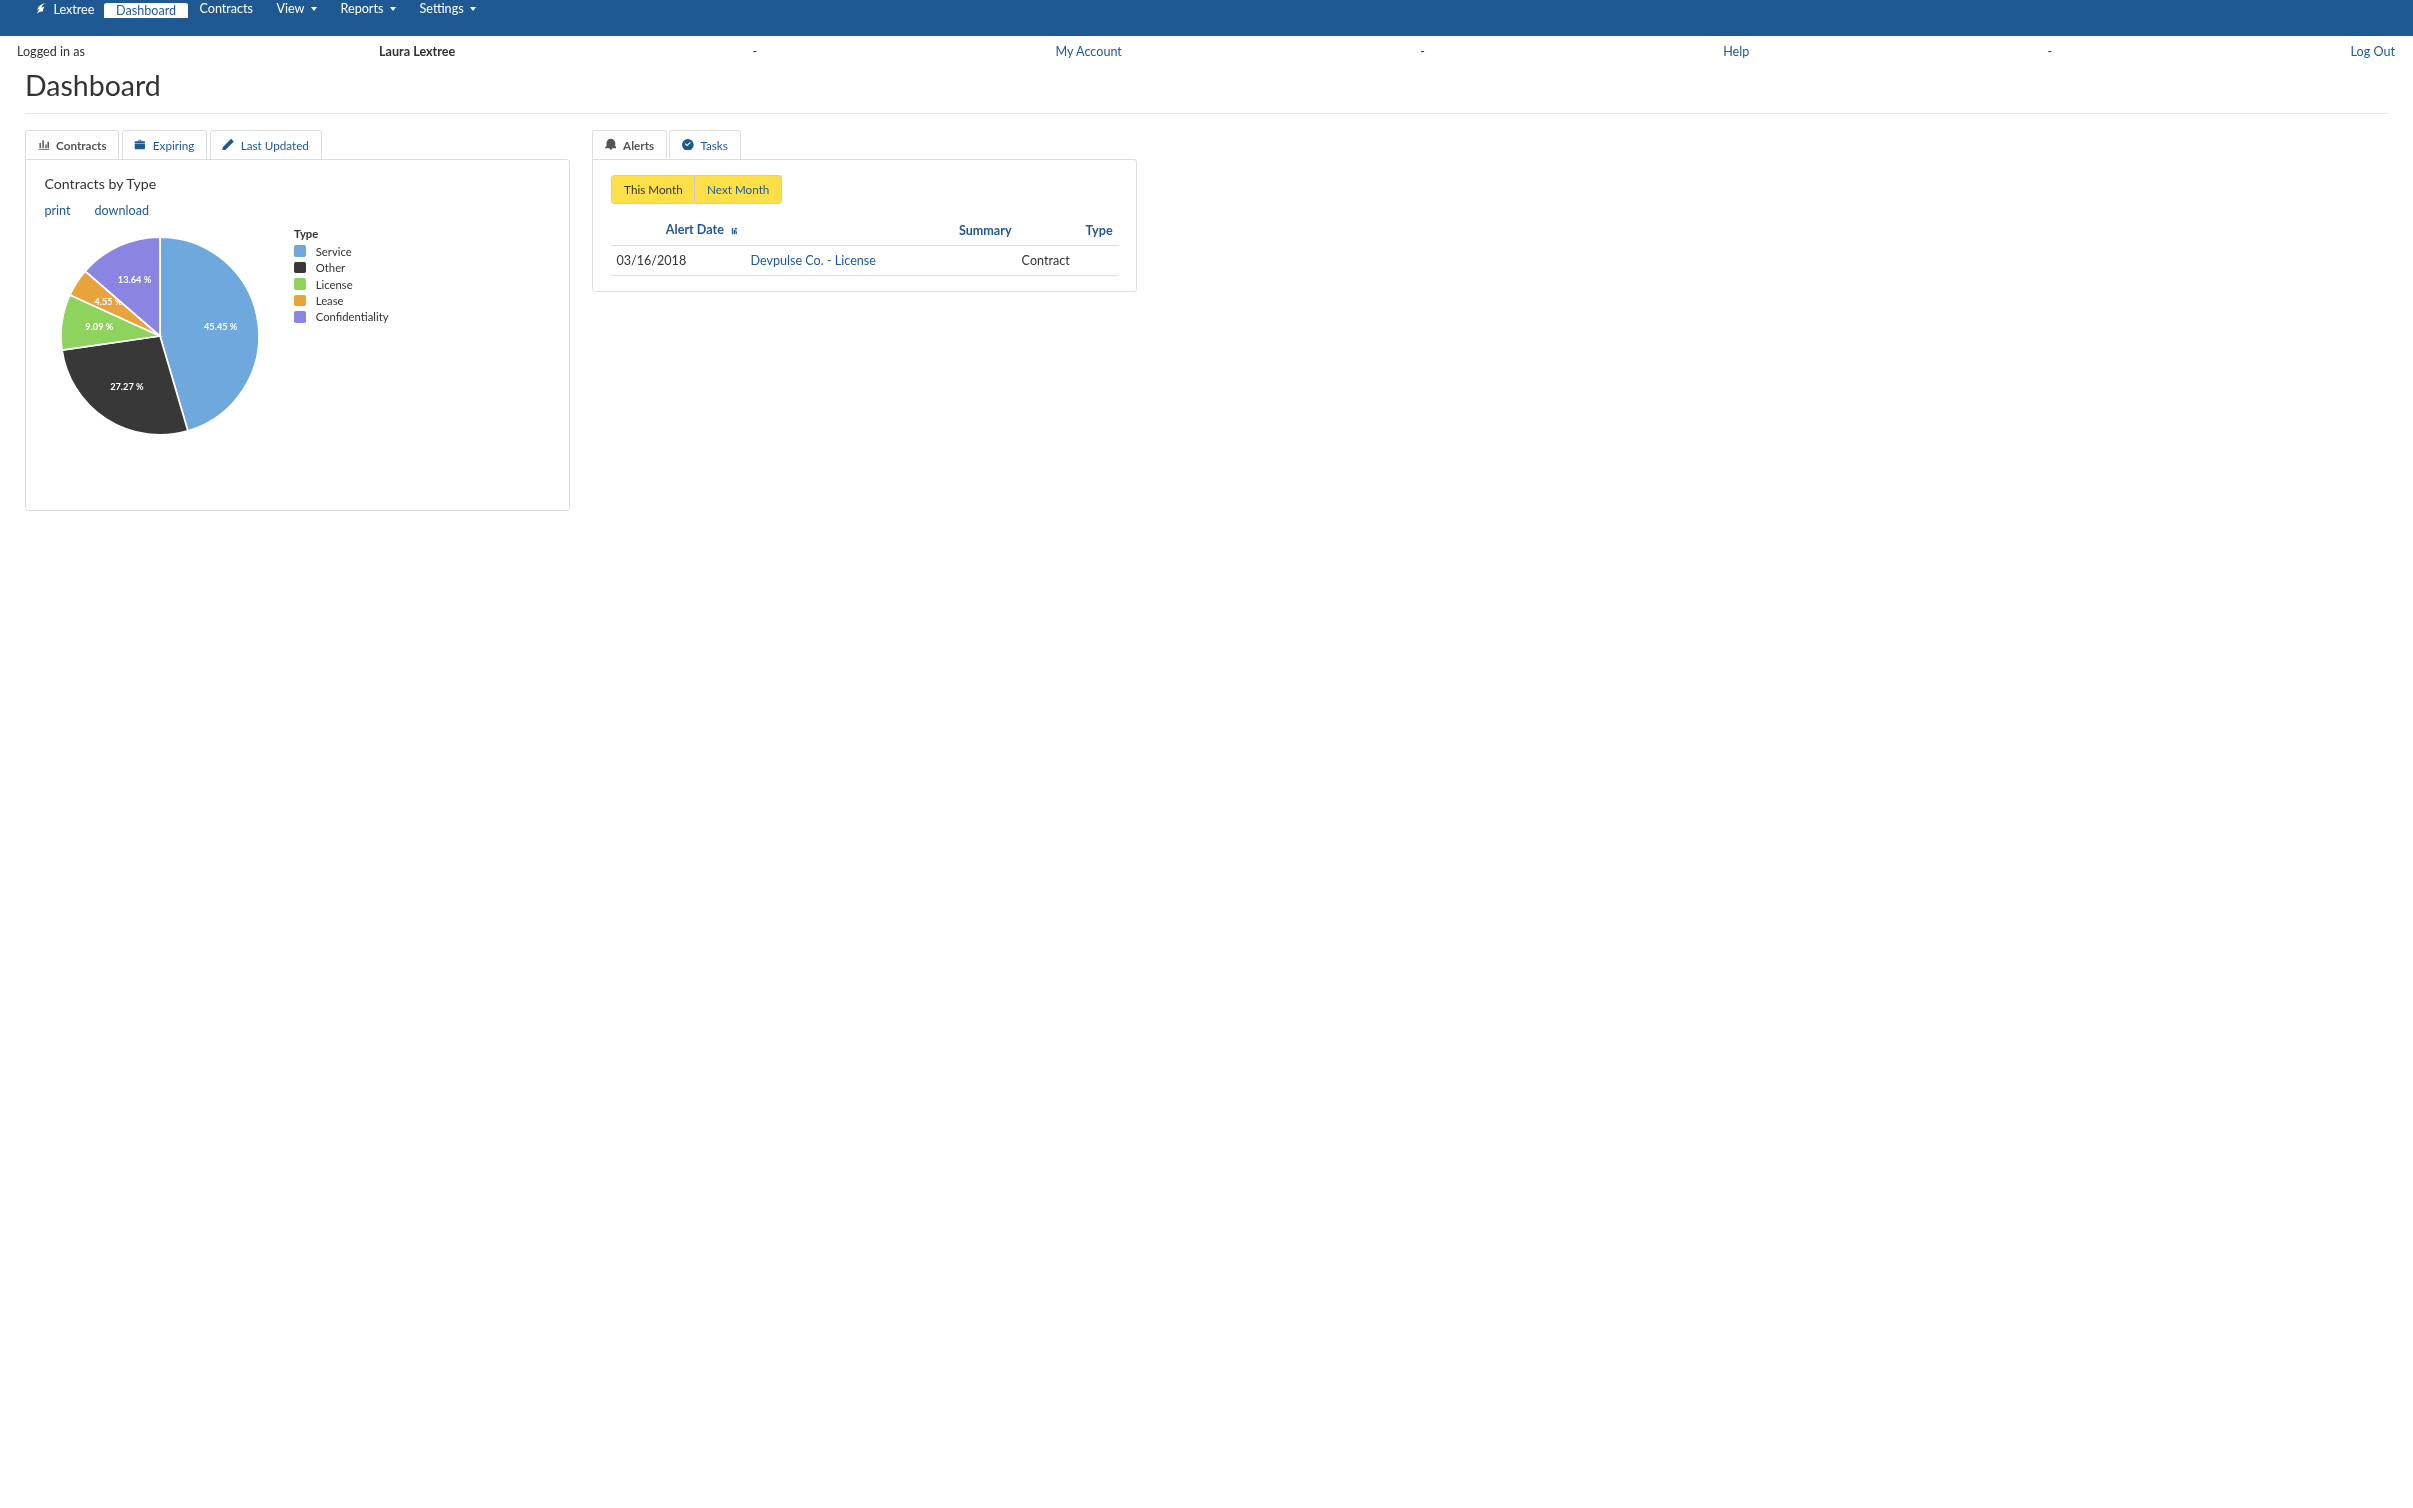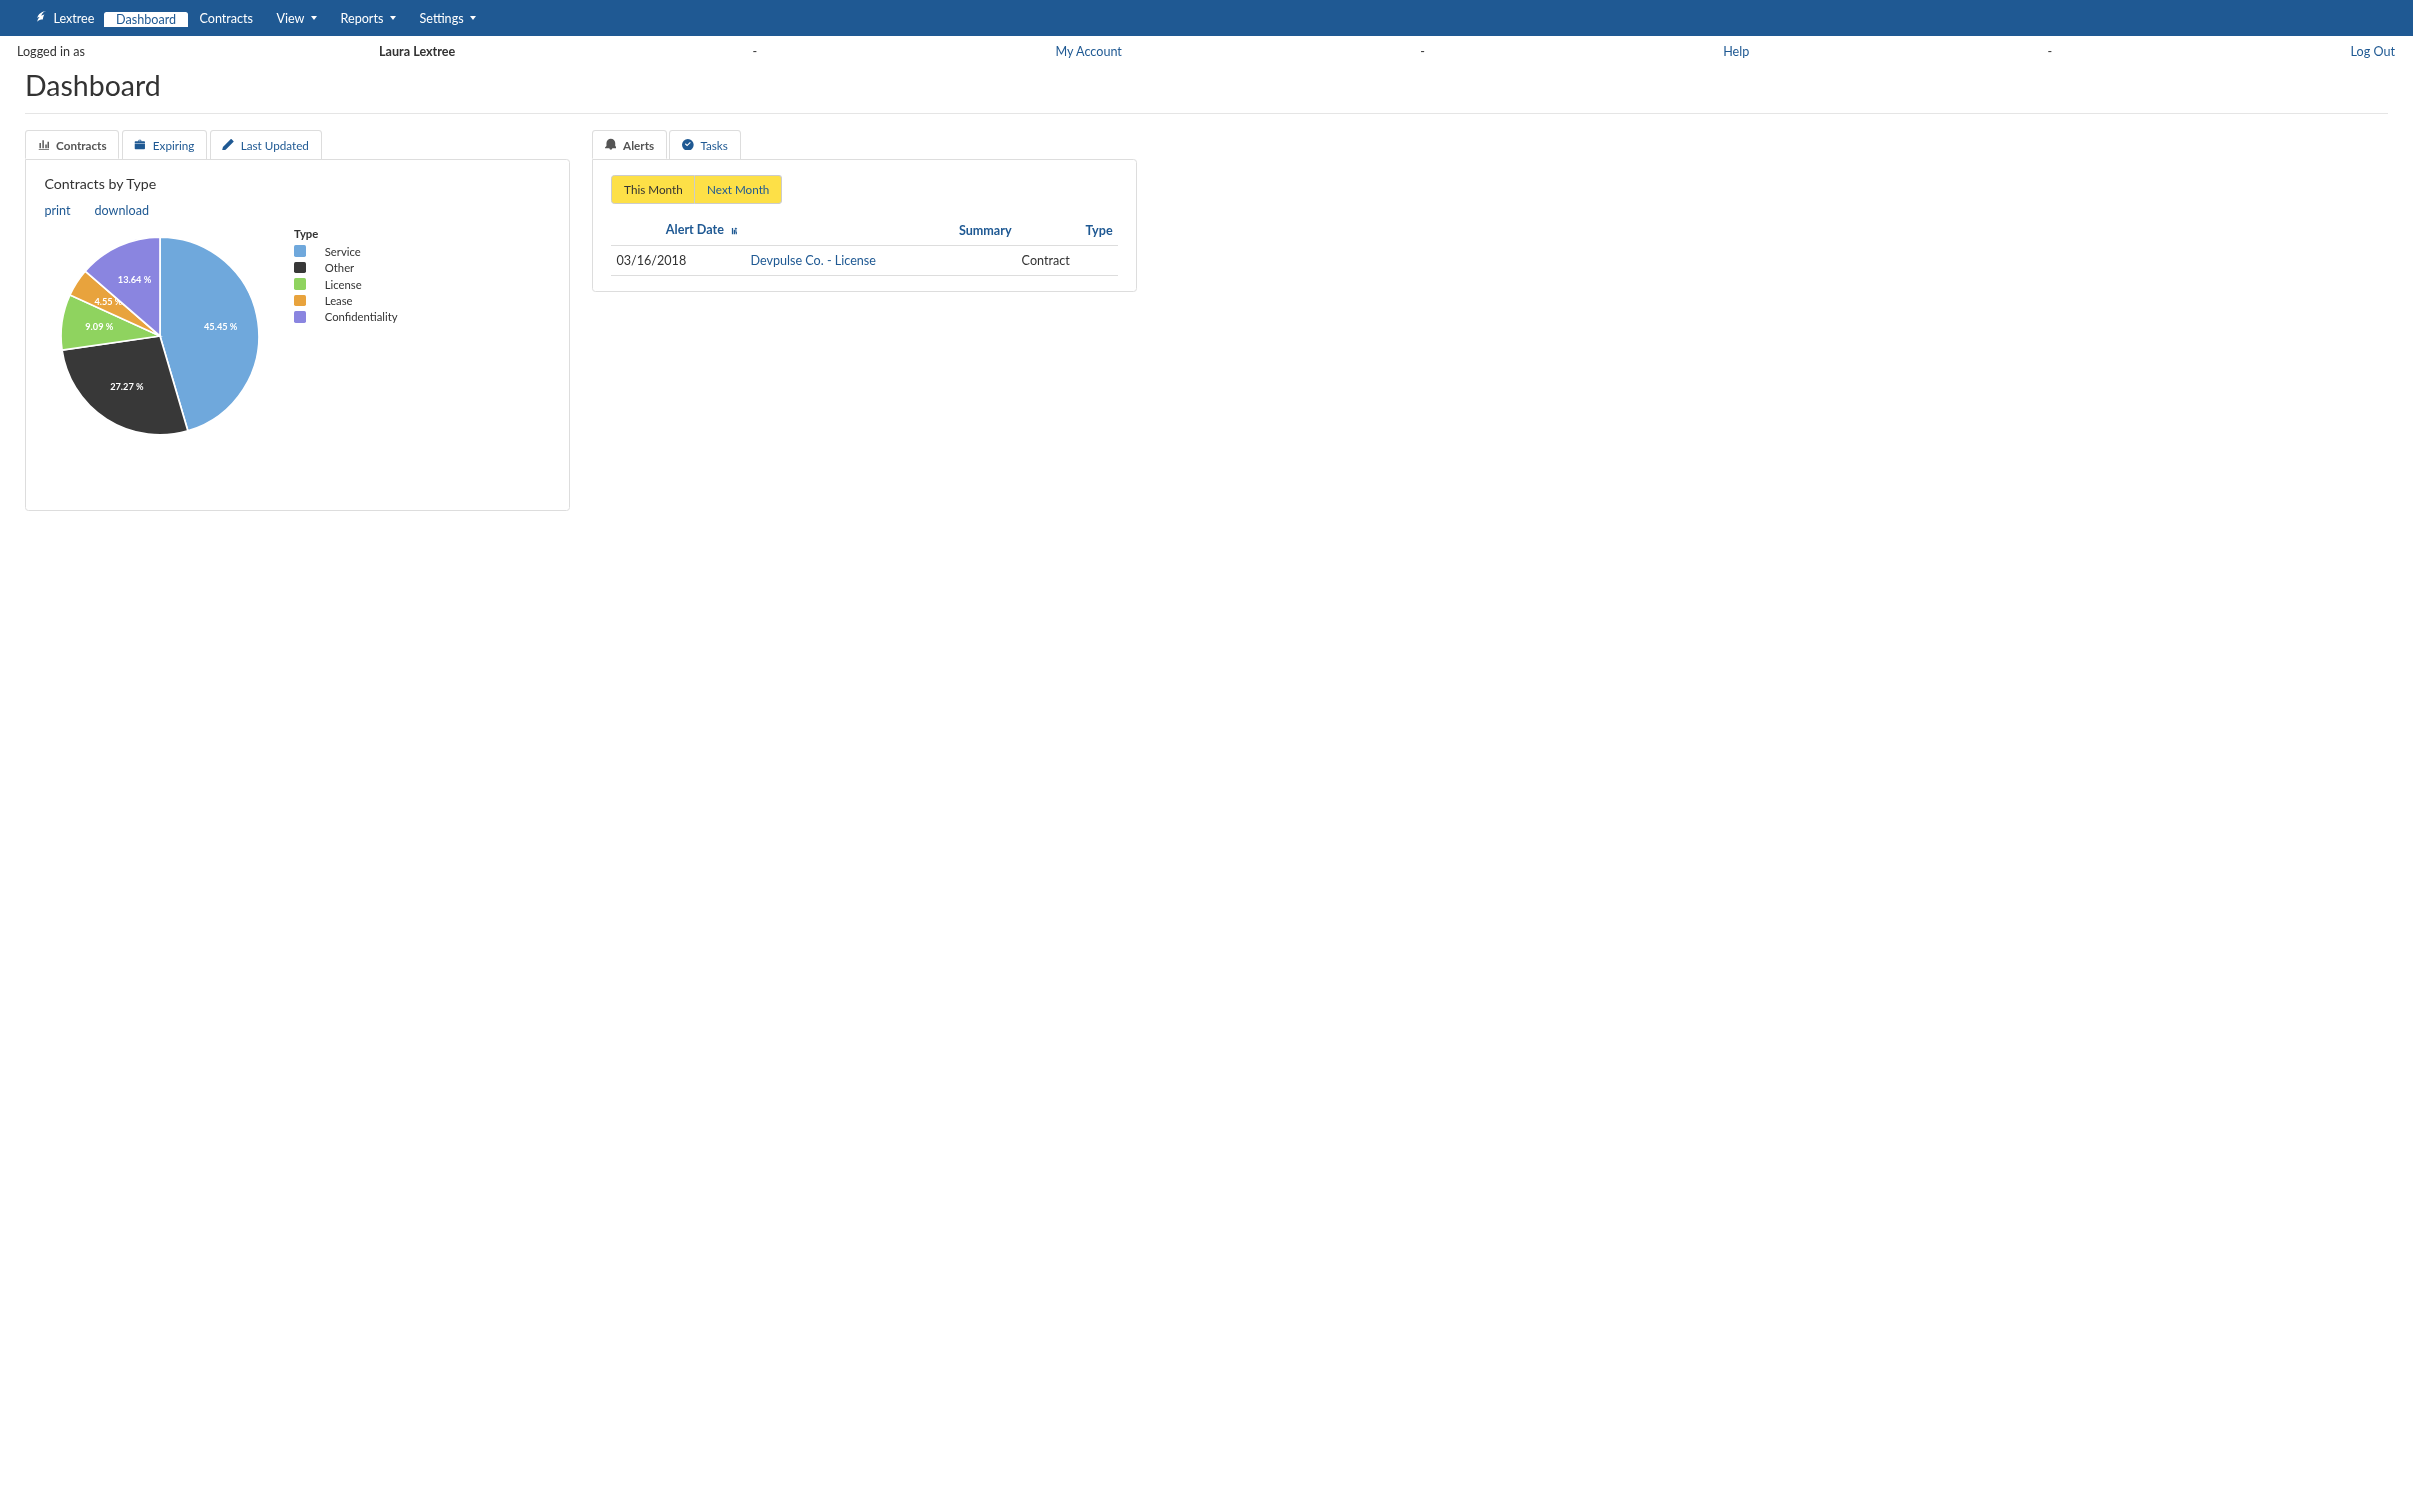--- a/index.html
+++ b/index.html
@@ -1,20 +1,20 @@
 <!DOCTYPE html>
 <html style="font-size:13.4px"><head>
 <meta charset="utf-8">
 <style>
   *{box-sizing:border-box;margin:0;padding:0}
   body{font-family:"Lato","Helvetica Neue",Arial,sans-serif;font-size:12.6px;color:#333;background:#fff}
   a{color:#1f5993;text-decoration:none}
 
   
-  .navbar{background:#1f5993;display:flex;align-items:center;height:19px;padding:18px 25px}
+  .navbar{background:#1f5993;display:flex;align-items:flex-end;height:19px;padding:18px 25px}
   .brand{display:flex;align-items:center;color:#fff;padding:0 10px;font-size:12.6px;gap:5px}
   .brand svg{width:13.4px;height:13.4px;fill:#fff}
   .nav-tabs-top{display:flex}
   .nav-tabs-top .tab{display:flex;align-items:center;color:#fff;padding:0 11.7px;font-size:12.6px;cursor:pointer;gap:5px}
   .nav-tabs-top .tab.active{background:#fff;color:#1f5993;border-radius:2.5px 2.5px 0 0;margin-top:3.4px}
   .caret{display:inline-block;width:0;height:0;border-left:3.4px solid transparent;border-right:3.4px solid transparent;border-top:4.2px solid currentColor;margin-left:1.7px}
 
   
   .userbar{display:flex;justify-content:space-between;padding:8.4px 17px 0 17px;font-size:12.6px;color:#333}
   .userbar b{font-weight:700}
@@ -43,21 +43,21 @@
   .chartlinks a{color:#1f5993}
 
   
   .chartrow{display:flex;gap:25px;align-items:flex-start}
   .pie-wrap{position:relative;width:218px;height:218px;margin-left:6.7px}
   svg.pie{width:218px;height:218px}
   .pie text{font-size:11px;fill:#fff;font-weight:700;text-anchor:middle;dominant-baseline:middle}
 
   .legend{font-size:11.3px}
   .legend .title{font-weight:700;color:#333;margin-bottom:5px}
-  .legend .item{display:flex;align-items:center;gap:19px;margin-bottom:3.4px;color:#333}
+  .legend .item{display:flex;align-items:center;gap:10px;margin-bottom:3.4px;color:#333}
   .legend .sw{width:11.7px;height:11.7px;border-radius:1.7px;flex-shrink:0}
 
   
   .btn-group{display:flex;margin-bottom:11.7px}
   .btn-group .btn{border:0.8px solid #ccc;padding:6.7px 11.7px;font-size:11.7px;cursor:pointer;background:#fde047}
   .btn-group .btn:first-child{border-radius:3.4px 0 0 3.4px}
   .btn-group .btn:last-child{border-radius:0 3.4px 3.4px 0;border-left:none;color:#1f5993}
   .btn-group .btn.active{color:#333}
 
   table.alerts{width:100%;border-collapse:collapse;font-size:12.6px}

